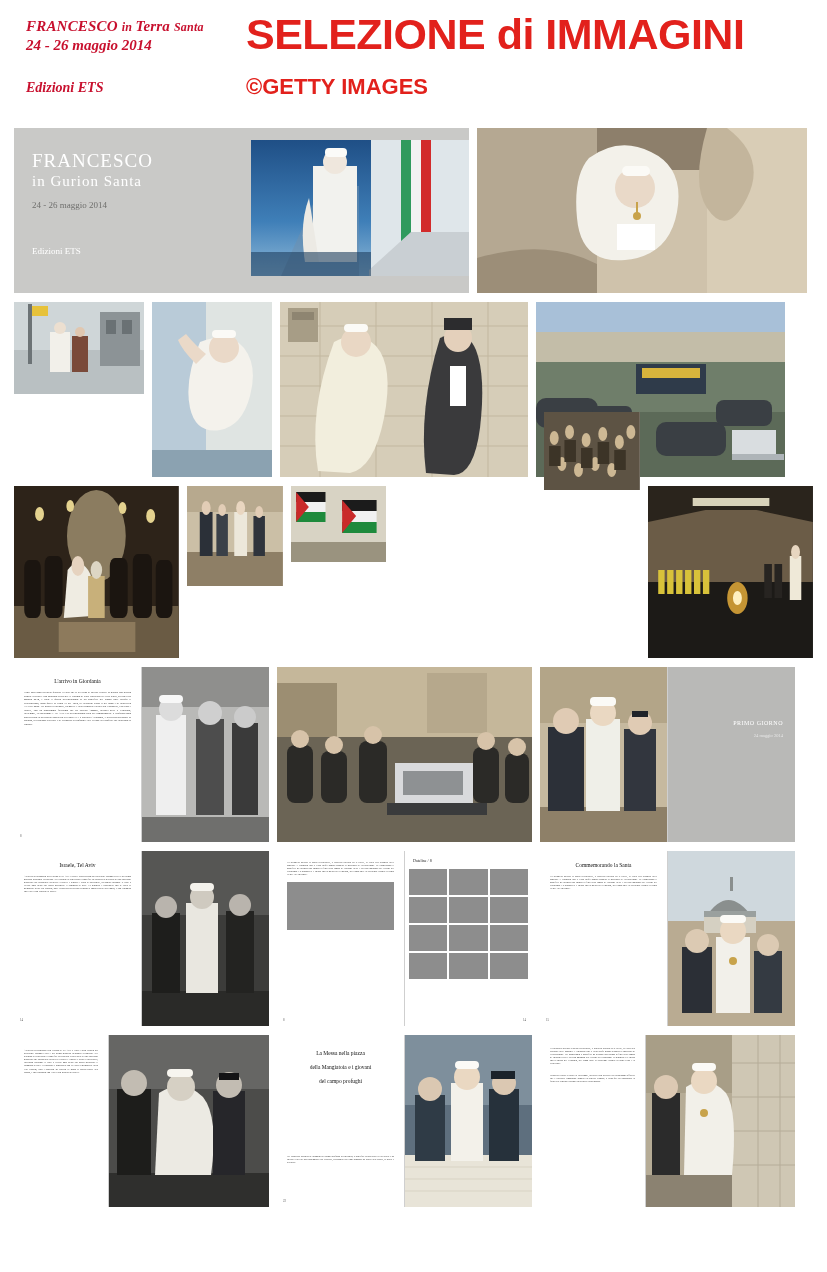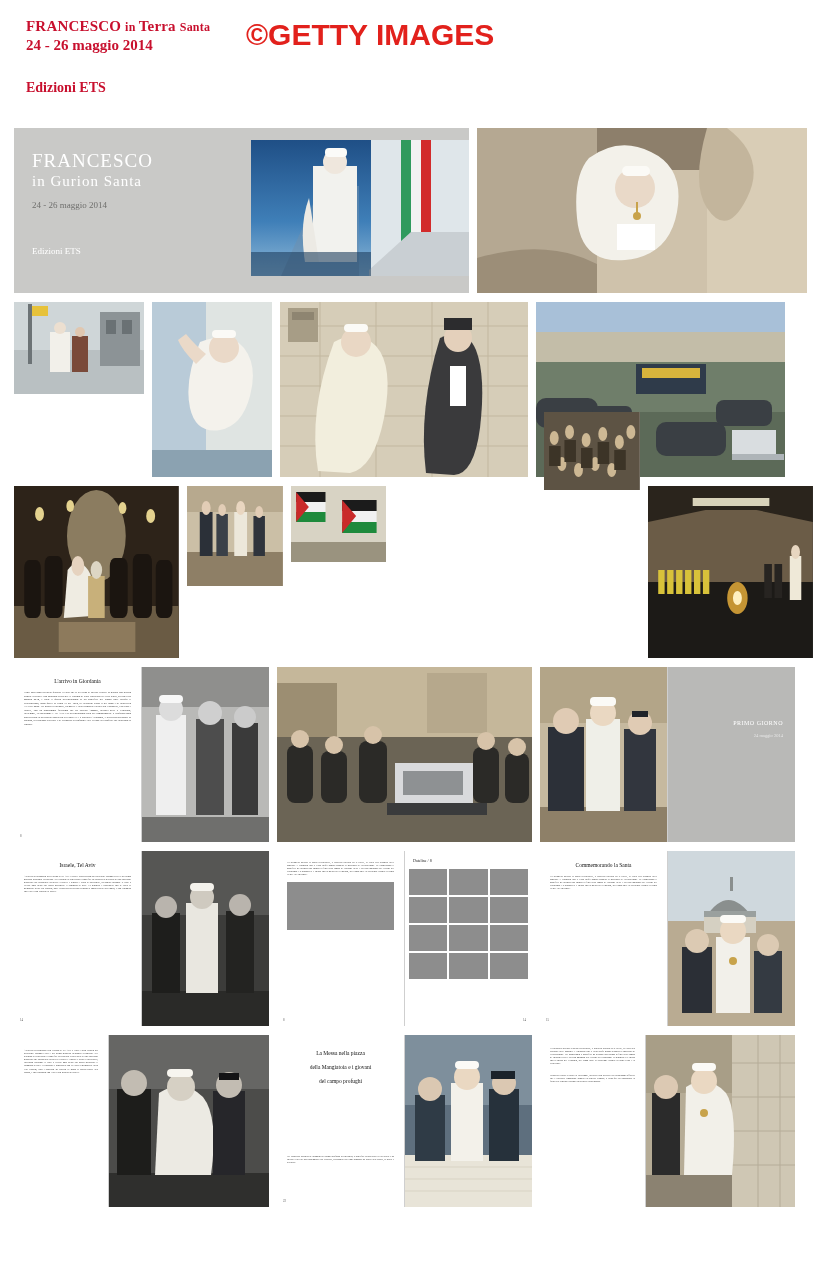--- a/index.html
+++ b/index.html
@@ -19,20 +19,21 @@
   .header {
     position: relative;
     height: 128px;
     padding: 0;
   }
   .header-left {
     position: absolute;
     left: 26px;
     top: 18px;
     width: 220px;
+    font-style: italic;
   }
   .hl-line1 {
     color: #c8102e;
     font-family: "Liberation Serif", serif;
     font-weight: bold;
     font-size: 15px;
     letter-spacing: 0.2px;
     white-space: nowrap;
   }
   .hl-line1 .small {
@@ -64,21 +65,21 @@
     font-weight: bold;
     font-size: 43px;
     line-height: 52px;
     letter-spacing: -0.5px;
     white-space: nowrap;
   }
   .hr-sub {
     color: #e2211c;
     font-family: "Liberation Sans", sans-serif;
     font-weight: bold;
-    font-size: 30px;
+    font-size: 22px;
     line-height: 38px;
     margin-top: 8px;
     white-space: nowrap;
   }
 
   
   .sheet {
     position: relative;
     width: 827px;
   }
@@ -249,20 +250,21 @@
 </head>
 <body>
 
 <div class="header">
   <div class="header-left">
     <div class="hl-line1"><span>FRANCESCO </span><span class="small">in </span><span>Terra </span><span class="small">Santa</span></div>
     <div class="hl-line2">24 - 26 maggio 2014</div>
     <div class="hl-line3">Edizioni ETS</div>
   </div>
   <div class="header-right">
+    <div class="hr-title">SELEZIONE di IMMAGINI</div>
     <div class="hr-sub">©GETTY IMAGES</div>
   </div>
 </div>
 
 <div class="sheet">
 
   <div class="row">
     <div class="cell cover" style="width:455px;height:165px;">
       <div class="cover-title">FRANCESCO</div>
       <div class="cover-title2">in Gurion Santa</div>

